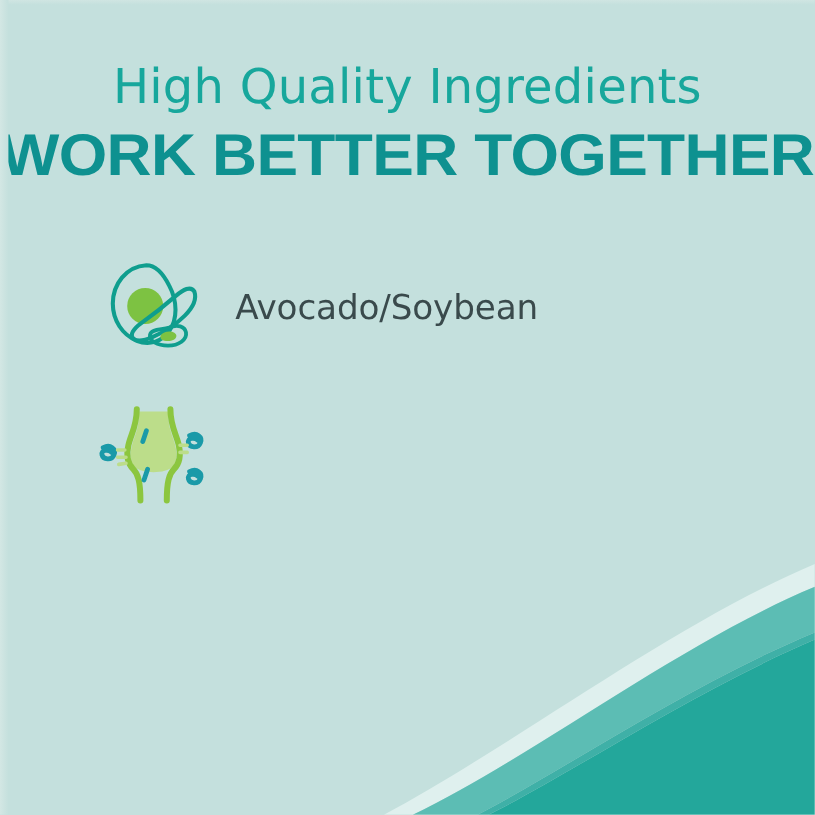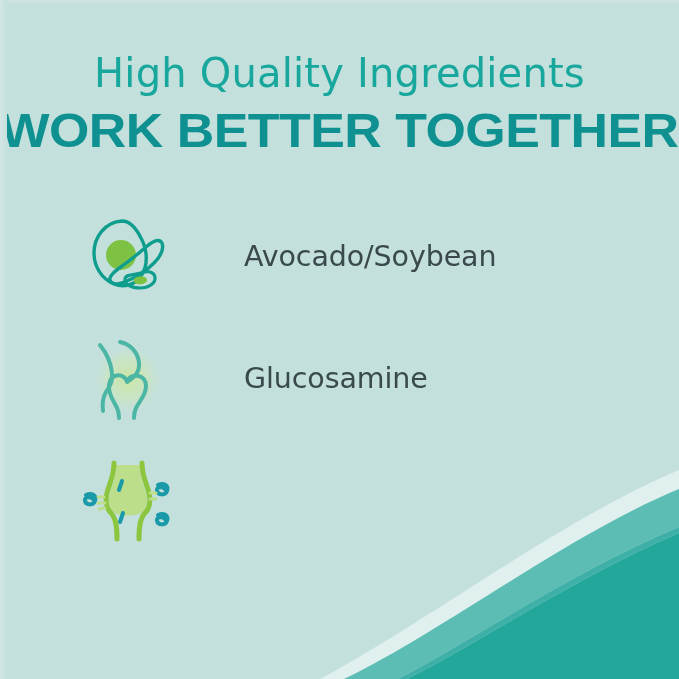--- a/index.html
+++ b/index.html
@@ -101,21 +101,21 @@
   }
   .ingredient-label {
     font-family: "DejaVu Sans", sans-serif;
     font-size: 28.5px;
     font-weight: 400;
     color: #3a4a4c;
     line-height: 1.33;
     letter-spacing: -0.1px;
     margin-left: 16px;
   }
-  .ingredient-label .line { display: block; margin-left: 48px; }
+  .ingredient-label .line { display: block; }
 </style>
 </head>
 <body>
 
 <div id="poster">
 
   <svg class="wave-layer" viewBox="0 0 679 679">
     <defs>
       <clipPath id="frameClip">
         <rect x="0" y="0" width="679" height="679"></rect>
@@ -156,44 +156,20 @@
           <path d="M63 66 C70 63 76 65 77 70 C78 76 71 81 62 81 C53 81 46 77 47 72 C48 67 56 68 63 66 Z" fill="none" stroke="#0f9e8e" stroke-width="3.2" stroke-linejoin="round"></path>
 
           <path d="M59 70 C64 68 69 70 69 73 C69 76 64 78 59 77 C55 76 54 72 59 70 Z" fill="#7dc242"></path>
         </svg>
       </div>
       <div class="ingredient-label">
         <span class="line">Avocado/Soybean</span>
       </div>
     </div>
 
-    <div class="ingredient-row">
-      <div class="ingredient-icon">
-        <svg width="100" height="100" viewBox="0 0 100 100">
-          <defs>
-            <radialGradient id="glowG" cx="50%" cy="50%" r="50%">
-              <stop offset="0%" stop-color="#c9e6a0" stop-opacity="0.95"></stop>
-              <stop offset="60%" stop-color="#cfe8ae" stop-opacity="0.45"></stop>
-              <stop offset="100%" stop-color="#c4e0dd" stop-opacity="0"></stop>
-            </radialGradient>
-          </defs>
-          <circle cx="50" cy="50" r="36" fill="url(#glowG)"></circle>
-
-          <path d="M22 16 C30 26 33 34 34 44 C35 52 32 57 28 63 C25 68 24 74 25 82" fill="none" stroke="#4bb6a4" stroke-width="4" stroke-linecap="round"></path>
-
-          <path d="M42 13 C52 15 60 23 61 34 C62 44 55 49 49 53" fill="none" stroke="#4bb6a4" stroke-width="4" stroke-linecap="round"></path>
-
-          <path d="M49 52 C44 43 32 45 31 56 C30 66 36 72 39 79 C41 83 41 86 41 89" fill="none" stroke="#4bb6a4" stroke-width="4" stroke-linecap="round"></path>
-          <path d="M49 52 C55 43 68 46 68 57 C68 67 61 72 58 79 C56 83 56 86 56 89" fill="none" stroke="#4bb6a4" stroke-width="4" stroke-linecap="round"></path>
-        </svg>
-      </div>
-      <div class="ingredient-label">
-        <span class="line">Glucosamine</span>
-      </div>
-    </div>
 
     <div class="ingredient-row">
       <div class="ingredient-icon">
         <svg width="100" height="100" viewBox="0 0 100 100">
 
           <path d="M38 14 C38 28 34 34 32 42 C30 50 31 56 34 60 C40 66 60 66 66 60 C69 56 70 50 68 42 C66 34 62 28 62 14" fill="#bcdd8a" stroke="none"></path>
 
           <path d="M36 12 C36 26 31 33 29 42 C27 51 29 58 33 62 C37 66 39 72 39 88" fill="none" stroke="#8cc63f" stroke-width="5" stroke-linecap="round"></path>
           <path d="M64 12 C64 26 69 33 71 42 C73 51 71 58 67 62 C63 66 61 72 61 88" fill="none" stroke="#8cc63f" stroke-width="5" stroke-linecap="round"></path>
 

